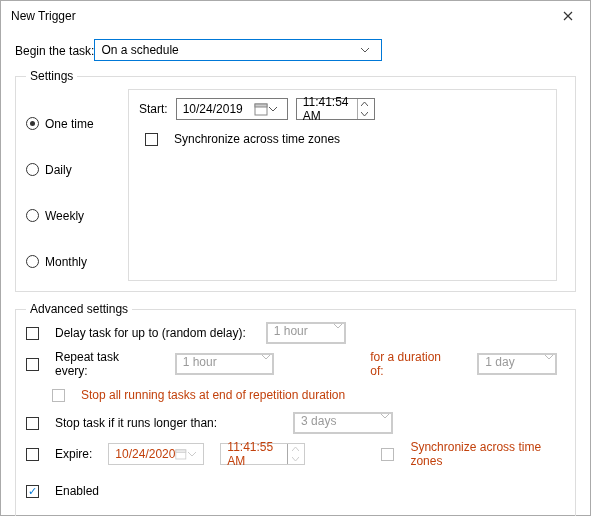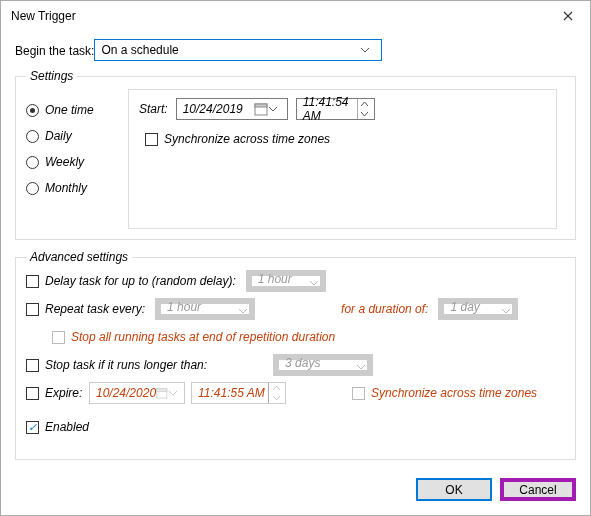--- a/index.html
+++ b/index.html
@@ -11,41 +11,41 @@
   .close-btn svg { width: 10px; height: 10px; }
   .content { flex: 1; padding: 8px 14px 14px 14px; display: flex; flex-direction: column; }
   .row { display: flex; align-items: center; }
   .begin-row { margin-bottom: 8px; }
   .begin-label { padding-top:1px; }
   .dropdown { height: 22px; border: 1px solid #0078d7; background: #fff; display: flex; align-items: center; padding: 0 4px 0 6px; position: relative; }
   .dropdown.disabled, .datebox.disabled, .timebox.disabled { border-color: #ccc; color: #888; }
   .dropdown .dd-text { flex: 1; }
   .dropdown .dd-arrow, .datebox .dd-arrow { width: 16px; text-align: center; color: #555; }
   .dropdown.begin { width: 288px; }
-  fieldset.group { border: 1px solid #ddd; border-radius: 0; margin: 0 0 10px 0; padding: 6px 18px 10px 10px; font-style: italic; }
+  fieldset.group { border: 1px solid #ddd; border-radius: 0; margin: 0 0 10px 0; padding: 6px 18px 10px 10px; }
   fieldset.group > legend { padding: 0 4px; color: #000; }
   .settings-body { display: flex; gap: 10px; }
   .radio-col { width: 92px; padding-top: 8px; }
-  .radio-item { display: flex; align-items: center; height: 26px; gap: 6px; }
+  .radio-item { display: flex; align-items: flex-start; height: 26px; gap: 6px; margin-top: 20px; }
   .radio { width: 13px; height: 13px; border-radius: 50%; border: 1px solid #333; display: flex; align-items: center; justify-content: center; }
   .radio.checked::after { content: ""; width: 5px; height: 5px; background: #333; border-radius: 50%; display: block; }
   .start-panel { flex: 1; border: 1px solid #ddd; min-height: 140px; padding: 8px 10px; }
   .start-row { display: flex; align-items: center; gap: 8px; flex-wrap: wrap; }
   .datebox, .timebox { height: 22px; border: 1px solid #7a7a7a; background: #fff; display: flex; align-items: center; padding: 0 2px 0 6px; }
   .datebox { width: 112px; }
   .datebox .cal-icon { width: 14px; height: 14px; margin-left: auto; margin-right: 1px; }
   .timebox { width: 79px; }
   .timebox .spinner { margin-left: auto; display: flex; flex-direction: column; border-left: 1px solid #aaa; }
   .timebox .spinner div { width: 14px; height: 10px; display: flex; align-items: center; justify-content: center; color:#555; }
   .checkbox { width: 13px; height: 13px; border: 1px solid #333; display:inline-flex; align-items:center; justify-content:center; background:#fff; flex-shrink:0; }
   .checkbox.checked::after { content: "✓"; font-size: 11px; line-height: 1; color: #0078d7; }
   .checkbox.disabled { border-color: #bbb; }
-  .chk-row { display: flex; align-items: center; gap: 6px; min-height: 22px; margin-bottom: 6px; }
+  .chk-row { display: flex; align-items: center; gap: 16px; min-height: 22px; margin-bottom: 6px; }
   .adv { flex: 1; }
-  .smallcombo { height: 22px; border: 6px solid #0ea5e9; background: #fff; display: flex; align-items: flex-end; padding: 0 2px 0 6px; width: 80px; }
+  .smallcombo { height: 22px; border: 2px solid #0ea5e9; background: #fff; display: flex; align-items: flex-start; padding: 0 2px 0 6px; width: 80px; }
   .smallcombo.disabled { border-color: #ccc; color: #9a9a9a; background:#fff; }
   .smallcombo .dd-arrow { margin-left: auto; color: #bbb; }
   .muted { color: #c2410c; }
   .indent { margin-left: 26px; }
   .button-row { display: flex; justify-content: flex-end; gap: 8px; padding-top: 8px; }
   .btn { width: 76px; height: 23px; border: 4px solid #a21caf; background: #e1e1e1; display: flex; align-items: center; justify-content: center; }
   .btn.default { border: 1px solid #0078d7; outline: 1px solid #0078d7; outline-offset: -2px; }
   .dd-arrow svg, .spinner svg { display:block; }
 </style>
 </head>

